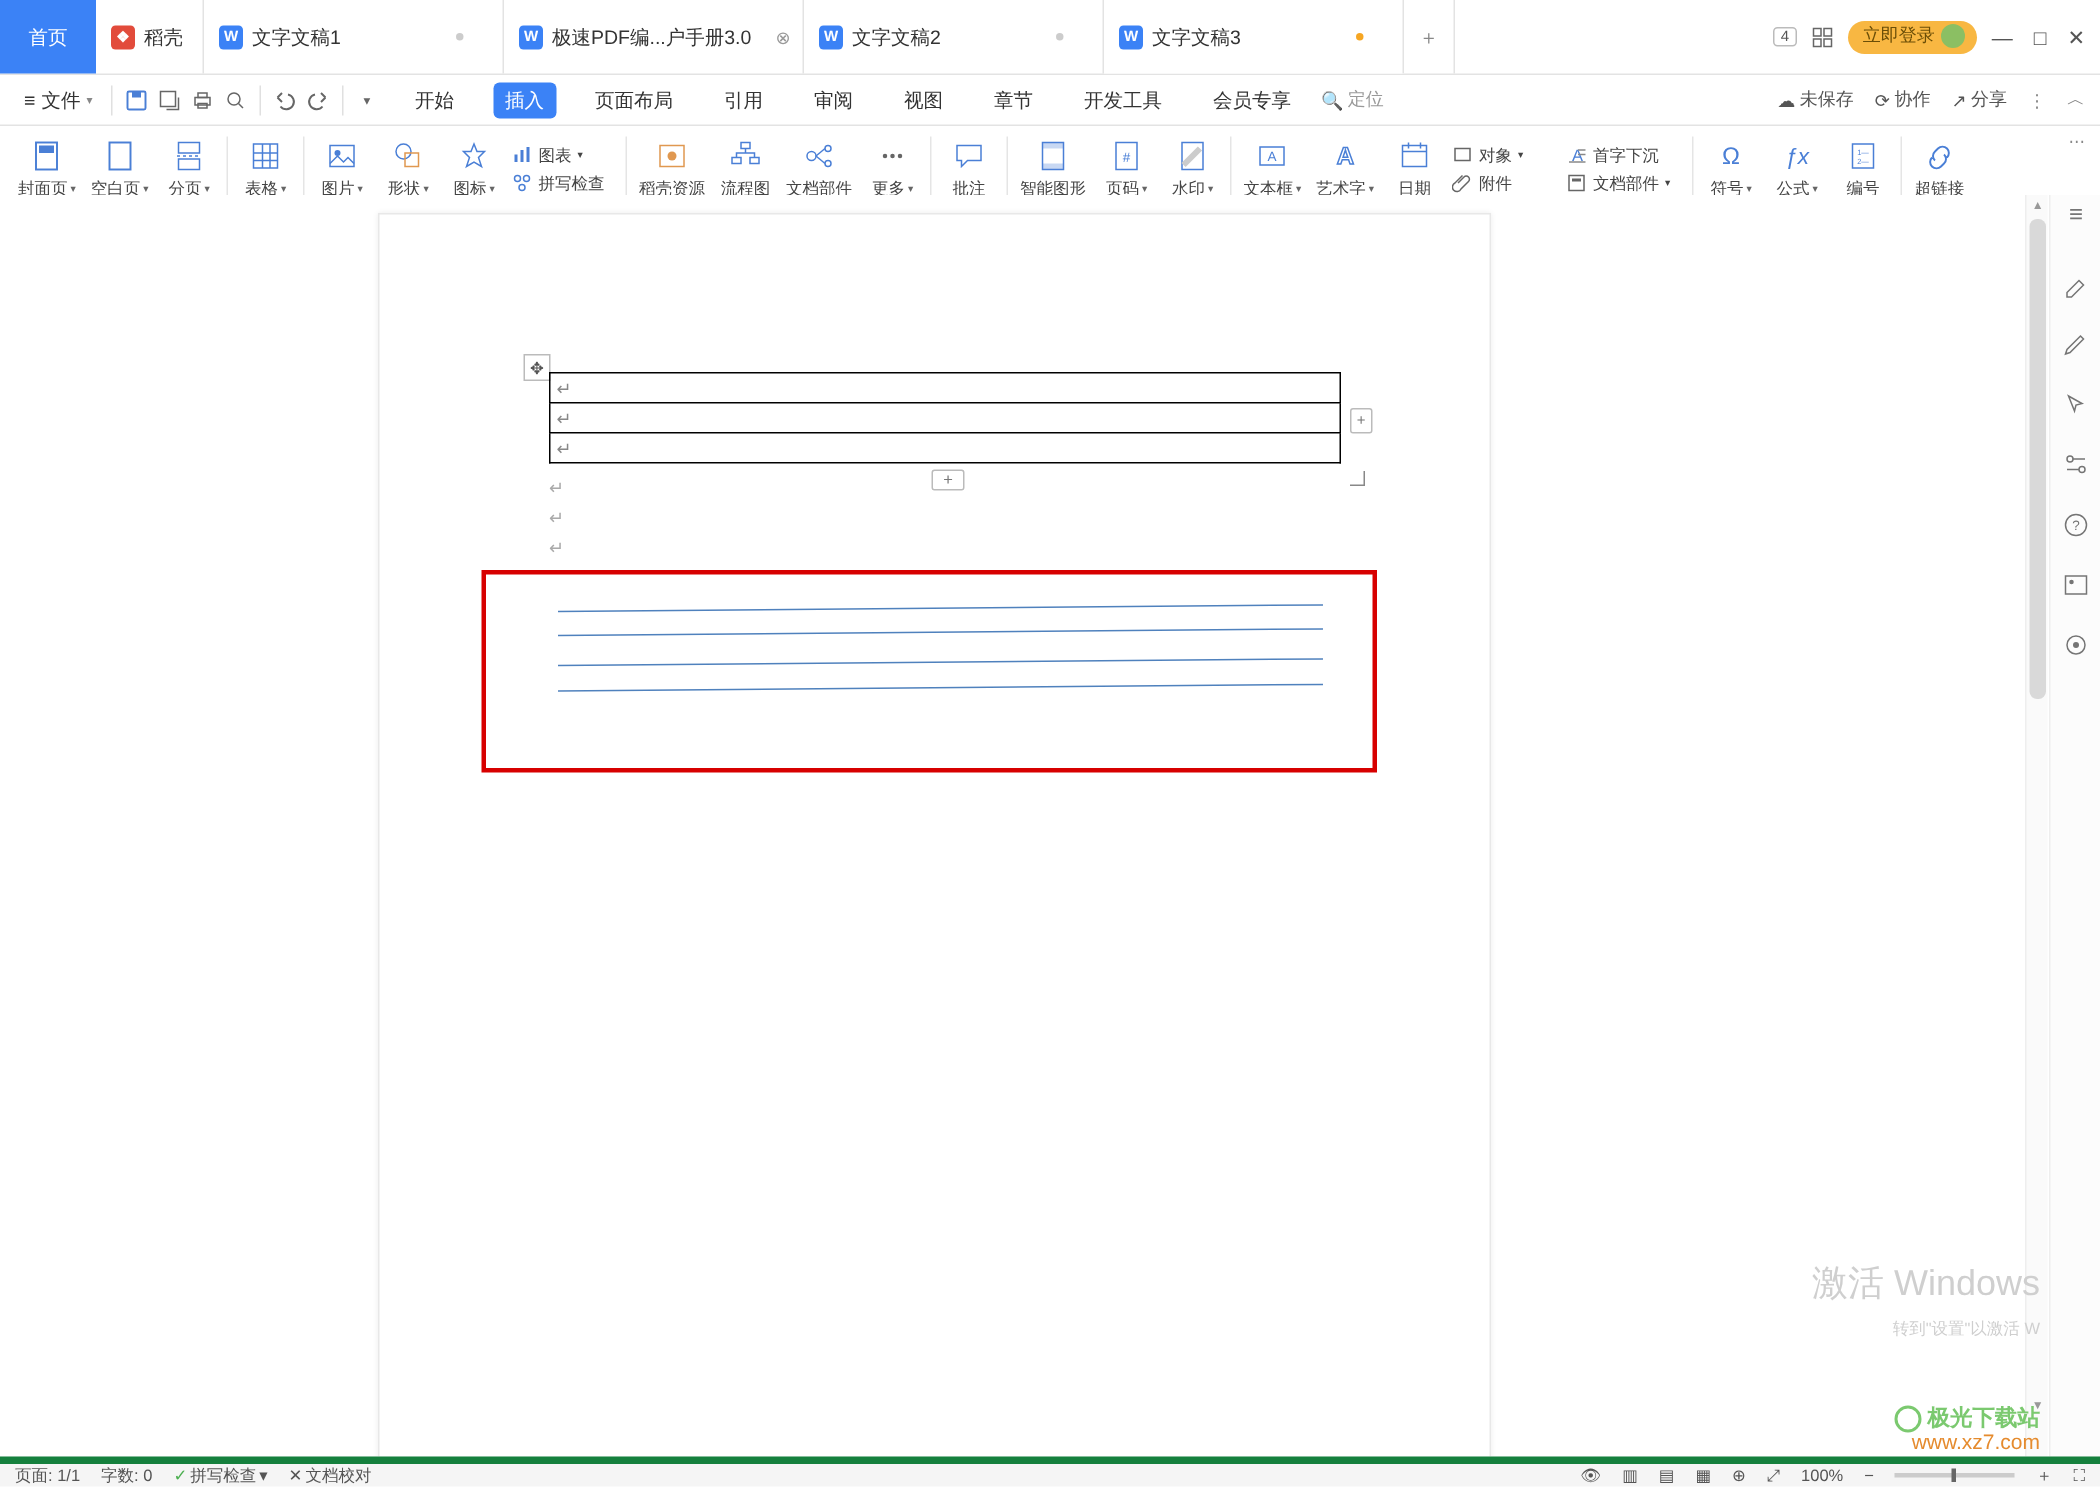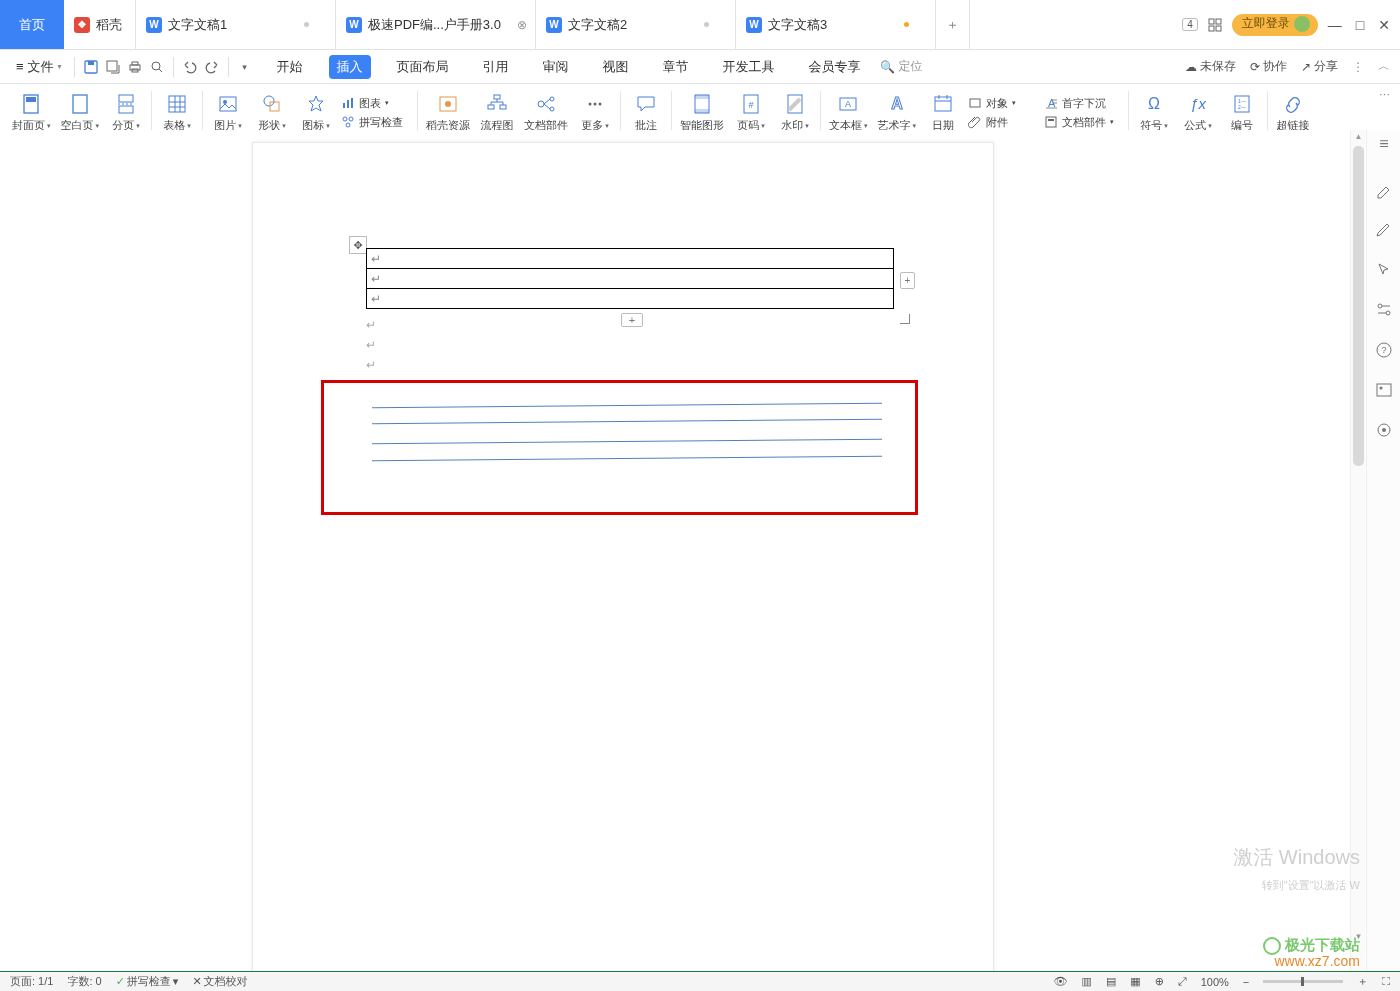--- a/index.html
+++ b/index.html
@@ -60,25 +60,25 @@
 
 .redbox{position:absolute;left:68px;top:237px;width:597px;height:135px;border:3px solid #d70000;}
 .blueline{position:absolute;left:48px;width:510px;border-top:1.5px solid #4f81bd;}
 
 .sidepanel{position:absolute;right:0;top:130px;bottom:20px;width:34px;background:#fcfcfc;border-left:1px solid #eee;display:flex;flex-direction:column;align-items:center;padding-top:10px;gap:20px;}
 .sidepanel .sidebtn{width:20px;height:20px;color:#757575;display:flex;align-items:center;justify-content:center;}
 .scrollbar-v{position:absolute;right:35px;top:130px;bottom:20px;width:15px;background:#fafafa;border-left:1px solid #eee;}
 .scrollbar-v .thumb{position:absolute;top:16px;left:2px;width:11px;height:320px;background:#d9d9d9;border-radius:5px;}
 .scrollbar-v .arrow{position:absolute;left:2px;width:11px;height:11px;font-size:8px;color:#999;text-align:center;}
 
-.statusbar{position:absolute;left:0;right:0;bottom:0;height:20px;background:#f5f5f5;border-top:1px solid #15803d;display:flex;align-items:center;padding:0 10px;font-size:11px;color:#555;gap:14px;}
+.statusbar{position:absolute;left:0;right:0;bottom:0;height:20px;background:#f5f5f5;border-top:5px solid #15803d;display:flex;align-items:center;padding:0 10px;font-size:11px;color:#555;gap:14px;}
 .statusbar .spacer{flex:1;}
 .statusbar .sbtn{display:flex;align-items:center;gap:2px;}
 
-.wm1{position:absolute;right:40px;bottom:120px;color:#cfcfcf;font-size:20px;}
+.wm1{position:absolute;right:40px;bottom:120px;color:#cfcfcf;font-size:24px;}
 .wm2{position:absolute;right:40px;bottom:98px;color:#cfcfcf;font-size:11px;}
 .wm3{position:absolute;right:40px;bottom:36px;color:#7bc96f;font-size:15px;font-weight:bold;display:flex;align-items:center;gap:4px;}
 .wm3 .logo{width:18px;height:18px;border:2px solid #7bc96f;border-radius:50%;display:inline-block;}
 .wm4{position:absolute;right:40px;bottom:22px;color:#e58b2e;font-size:14px;}
 svg{display:block;}
 </style>
 </head>
 <body>
 
 <div class="titlebar">

